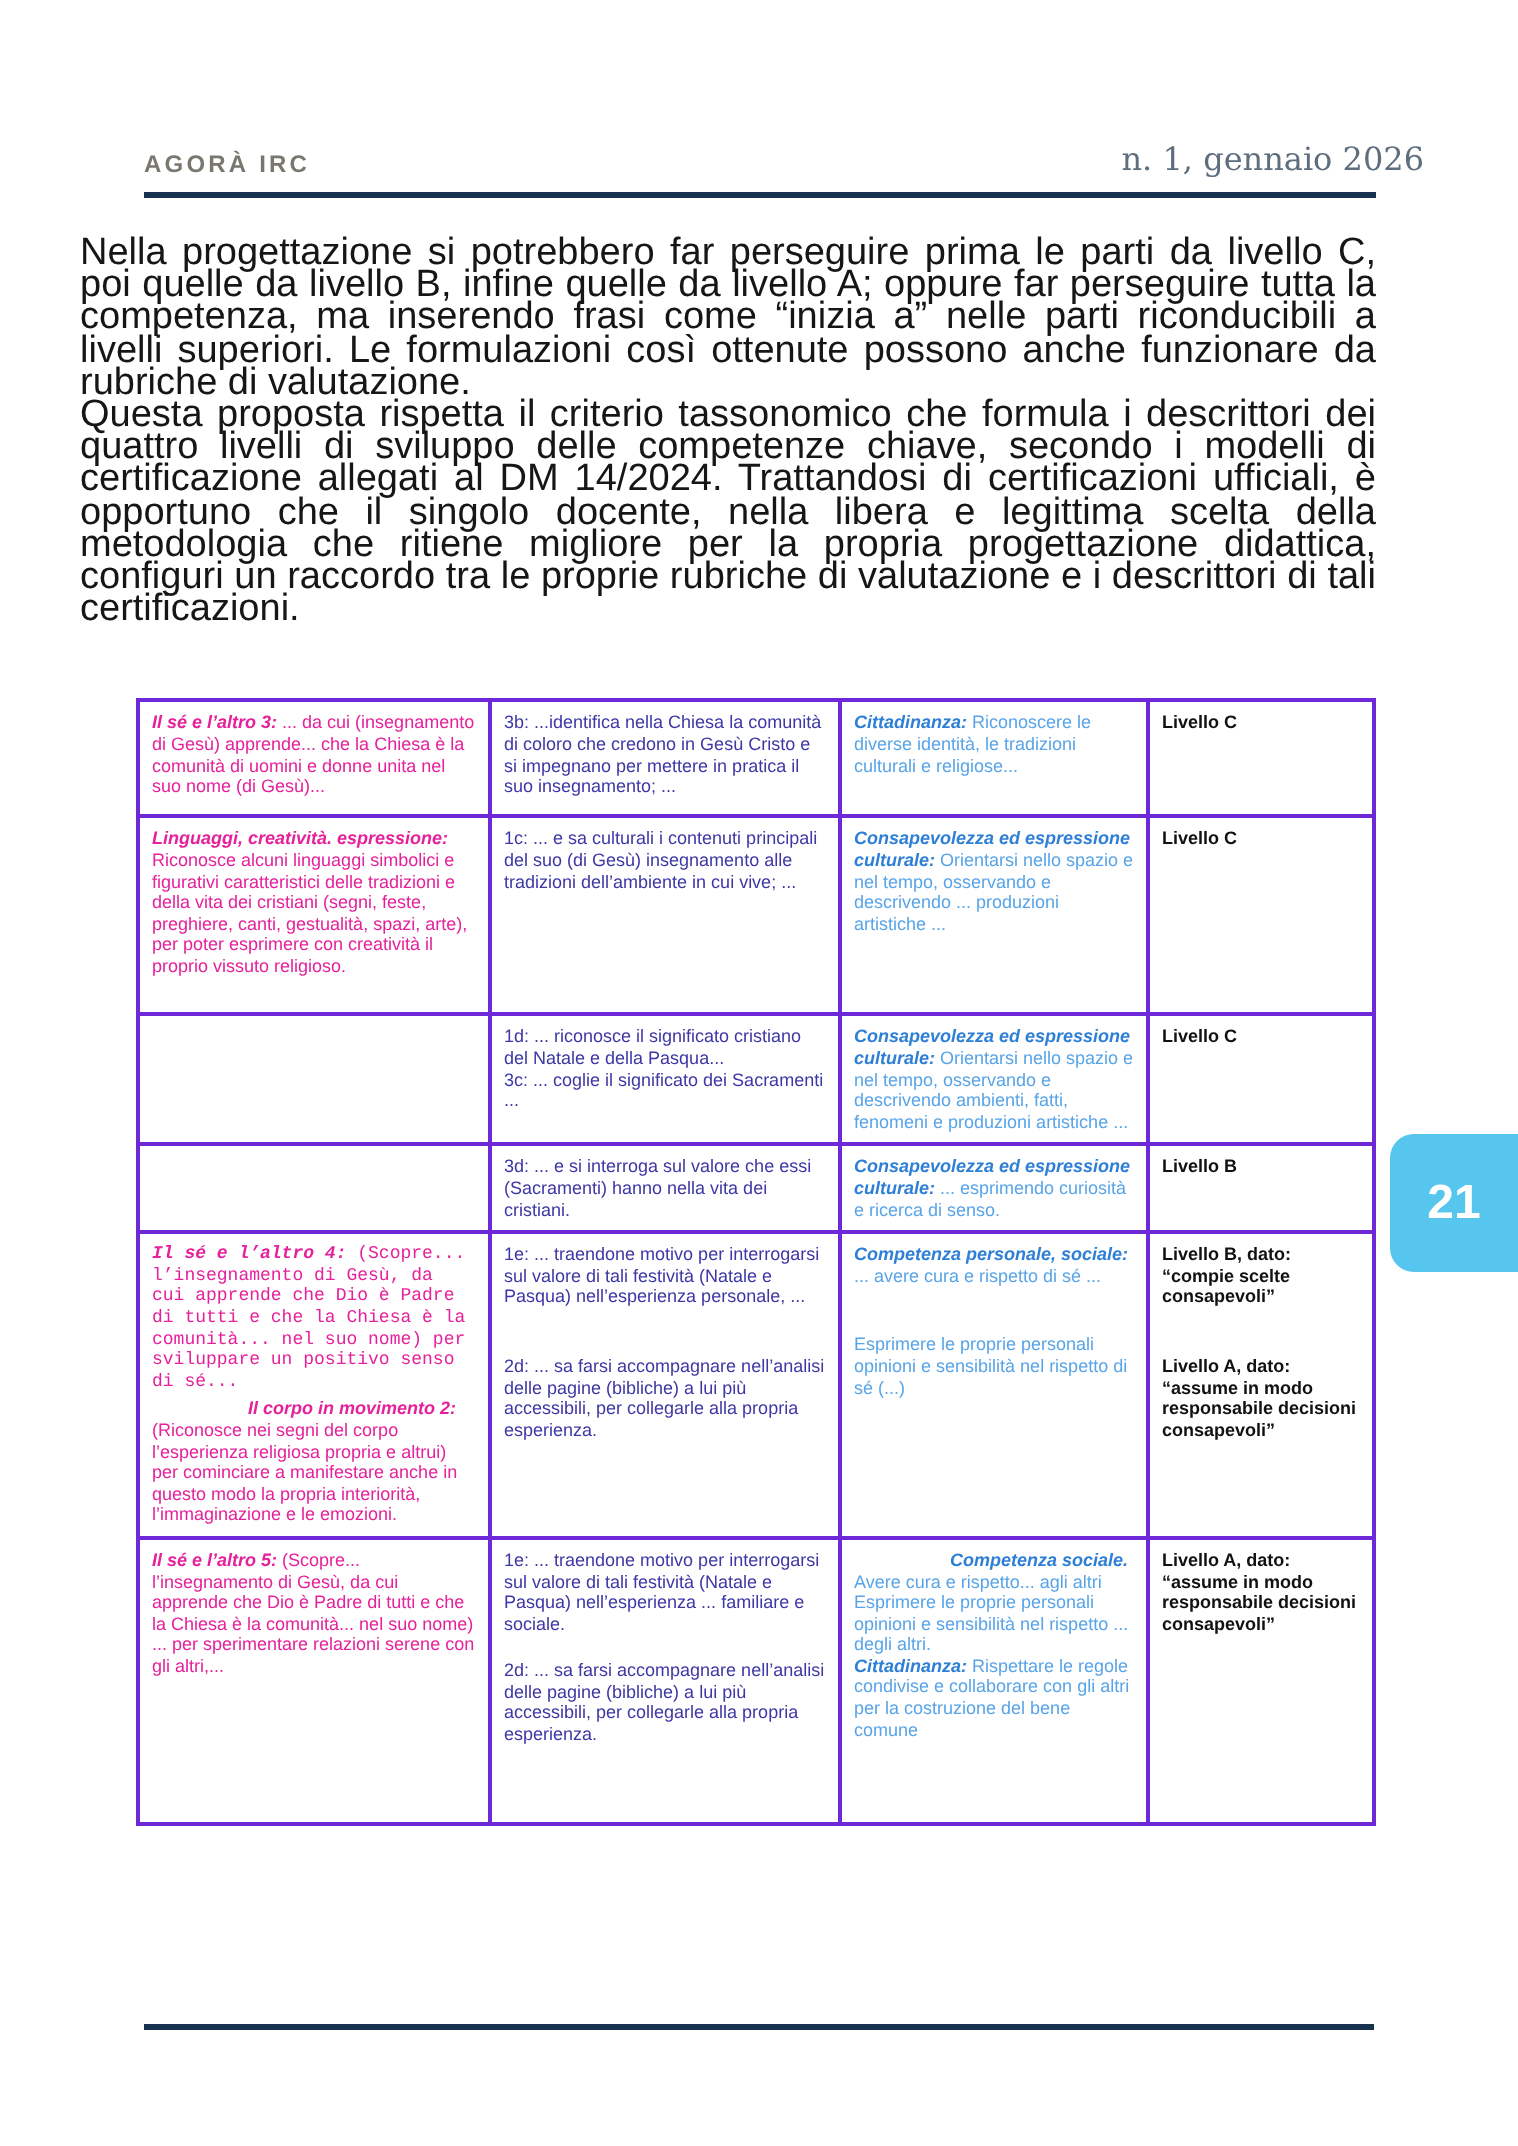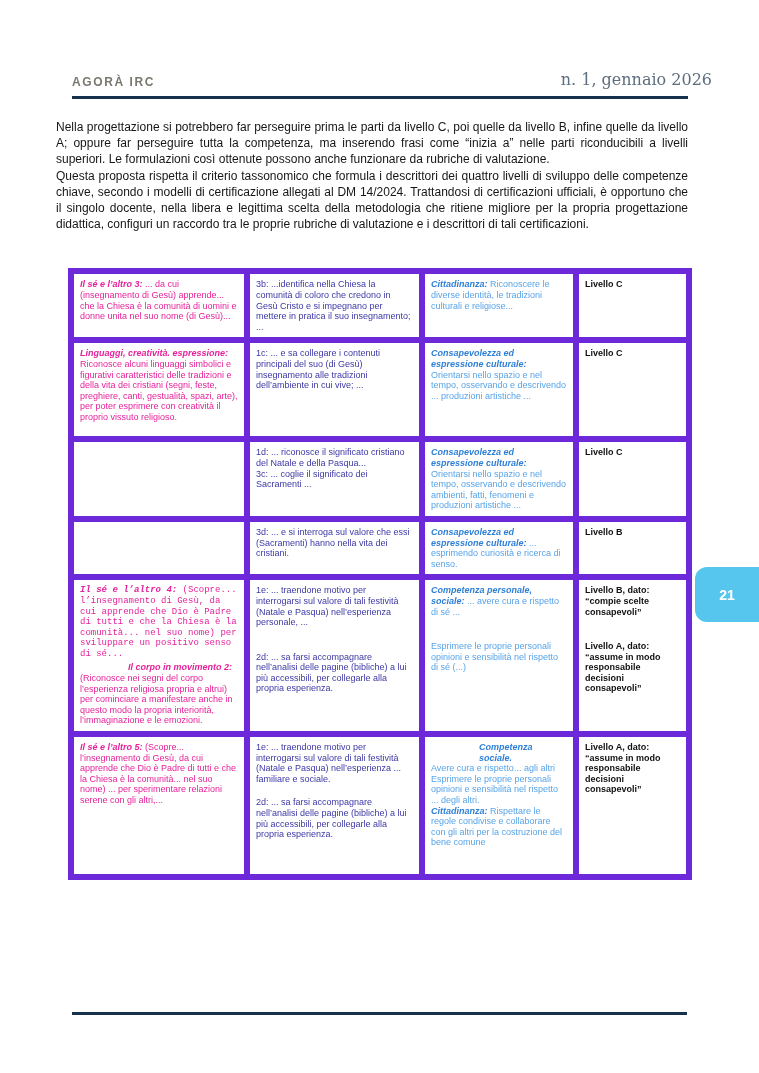--- a/index.html
+++ b/index.html
@@ -5,47 +5,47 @@
   html,body { margin:0; padding:0; background:#ffffff; }
   .page { position:relative; width:759px; height:1073px; background:#fff; overflow:hidden;
           font-family:"Liberation Sans", sans-serif; }
 
   .mast { display:flex; justify-content:space-between; align-items:flex-end;
           margin:70px 47px 0 72px; }
   .brand { font-size:12px; letter-spacing:1.6px; color:#7a776f; font-weight:bold; }
   .issue { font-family:"DejaVu Serif", serif; font-size:16px; color:#5e6e7e; }
   .rule-top { height:3px; background:#16324f; margin:7px 71px 0 72px; }
 
-  .paras { margin:20px 71px 0 56px; font-size:12px; line-height:16.2px;
+  .paras { margin:20px 71px 0 40px; font-size:19px; line-height:16.2px;
            color:#161616; text-align:justify; }
   .paras p { margin:0; }
 
   table.grid { border-collapse:collapse; table-layout:fixed; width:618px;
                margin:36px 0 0 68px; }
-  table.grid td { border:6px solid #6d28d9; padding:5px 6px; font-size:9px;
+  table.grid td { border:2px solid #6d28d9; padding:5px 6px; font-size:9px;
                   line-height:10.6px; vertical-align:top; overflow:hidden; }
   td.vm { vertical-align:middle; }
   td.pt { padding-top:12px; }
 
   .seg { margin:0; }
   .gap-lg { margin-bottom:24px; }
   .gap-md { margin-bottom:13px; }
   .gap-sm { margin-bottom:3px;font-family:Liberation Mono, monospace; }
 
   .pink   { color:#e5219b; }
   .pink-h { color:#e5219b; font-weight:bold; font-style:italic; }
   .indigo { color:#3d38a5; }
   .blue   { color:#58a4e8; }
   .blue-h { color:#2e7fd6; font-weight:bold; font-style:italic; }
   .bh     { display:block;margin-left:48px; }
   .lvl    { color:#111111; font-weight:bold; font-size:9.5px; line-height:11px; }
 
-  .page-badge { position:absolute; top:567px; right:0; width:64px; height:55px;
+  .page-badge { position:absolute; top:567px; right:0; width:64px; height:69px;
                 background:#56c6ee; border-radius:12px 0 0 12px; color:#ffffff;
-                font-weight:bold; font-size:14px; display:flex; align-items:center;
+                font-weight:bold; font-size:24px; display:flex; align-items:center;
                 justify-content:center; }
   .rule-bottom { position:absolute; top:1012px; left:72px; width:615px; height:3px;
                  background:#16324f; }
 </style>
 </head>
 <body>
 
 <div class="page">
 
   <div class="mast">
@@ -81,21 +81,21 @@
         <td class="vm lvl">
           <p class="seg">Livello C</p>
         </td>
       </tr>
 
       <tr style="height:99px">
         <td class="pink">
           <p class="seg"><span class="pink-h">Linguaggi, creatività. espressione:</span><span> Riconosce alcuni linguaggi simbolici e figurativi caratteristici delle tradizioni e della vita dei cristiani (segni, feste, preghiere, canti, gestualità, spazi, arte), per poter esprimere con creatività il proprio vissuto religioso.</span></p>
         </td>
         <td class="indigo vm">
-          <p class="seg">1c: ... e sa collegare i contenuti principali del suo (di Gesù) insegnamento alle tradizioni dell’ambiente in cui vive; ...</p>
+          <p class="seg">1c: ... e sa culturali i contenuti principali del suo (di Gesù) insegnamento alle tradizioni dell’ambiente in cui vive; ...</p>
         </td>
         <td class="vm">
           <p class="seg blue"><span class="blue-h">Consapevolezza ed espressione culturale:</span><span> Orientarsi nello spazio e nel tempo, osservando e descrivendo ... produzioni artistiche ...</span></p>
         </td>
         <td class="vm lvl">
           <p class="seg">Livello C</p>
         </td>
       </tr>
 
       <tr style="height:60px">

